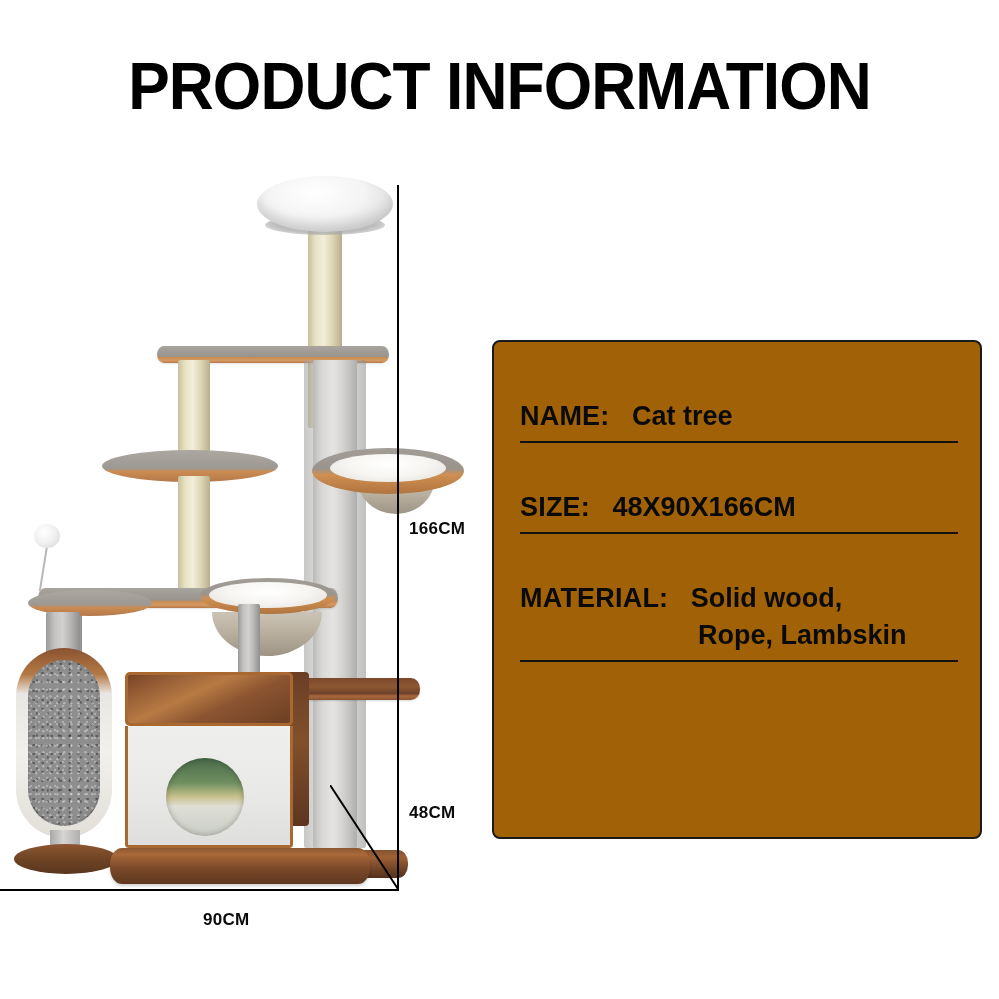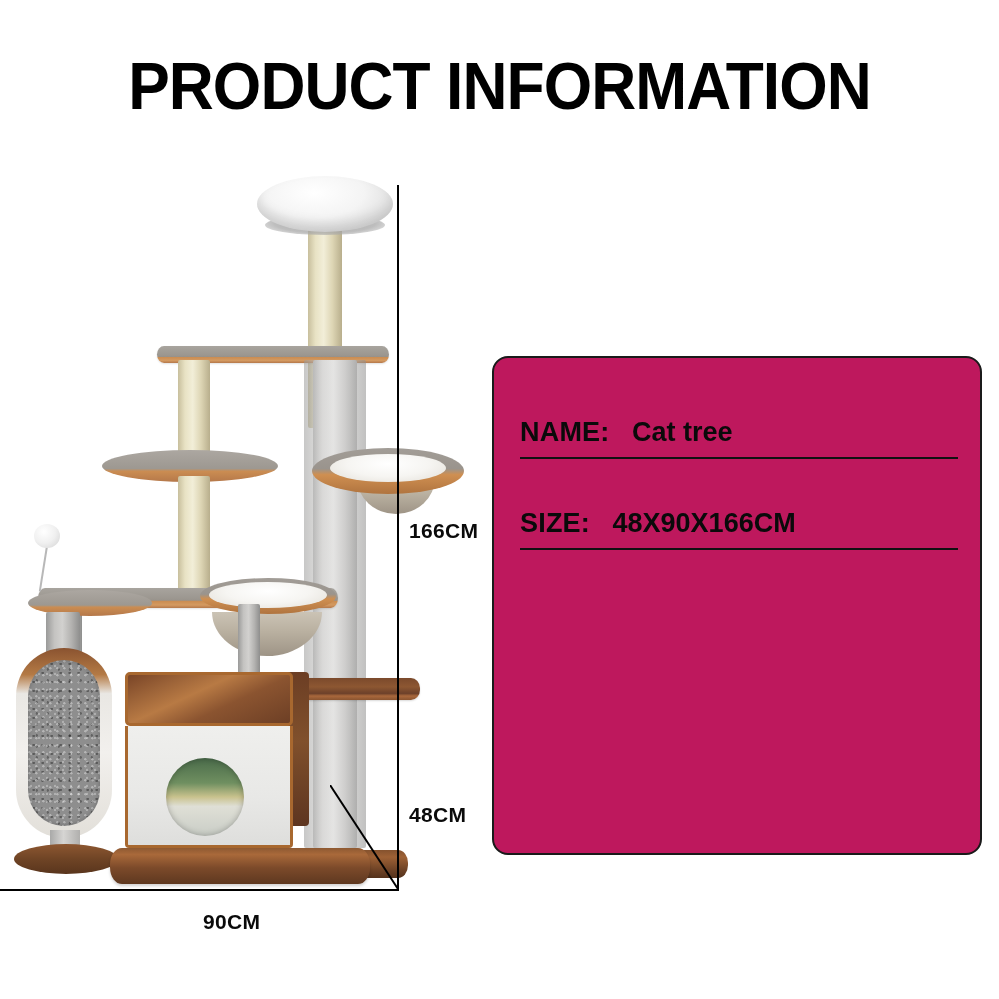--- a/index.html
+++ b/index.html
@@ -33,26 +33,26 @@
     transform: scaleX(0.93);
     transform-origin: 50% 50%;
     white-space: nowrap;
     line-height: 1;
   }
 
   
   #spec-panel {
     position: absolute;
     left: 492px;
-    top: 356px;
+    top: 340px;
     width: 490px;
     height: 499px;
     border: 2px solid #1a1a1a;
-    border-radius: 16px;
-    background: #be185d;
+    border-radius: 8px;
+    background: #a16207;
     box-sizing: border-box;
   }
   #spec-rows {
     position: absolute;
     left: 26px;
     top: 54px;
     width: 438px;
   }
   .spec-row {
     position: relative;
@@ -109,21 +109,21 @@
   }
   #dim-d {
     position: absolute;
     left: 330px;
     top: 785px;
     width: 70px;
     height: 106px;
   }
   .dim-label {
     position: absolute;
-    font-size: 21px;
+    font-size: 17px;
     font-weight: 700;
     color: #0a0a0a;
     letter-spacing: 0.3px;
     white-space: nowrap;
   }
   #label-166 { left: 409px; top: 519px; }
   #label-48  { left: 409px; top: 803px; }
   #label-90  { left: 166px; top: 910px; margin-left: 37px; }
 
   
@@ -365,18 +365,25 @@
         </span>
       </div>
 
       <div class="spec-row" id="row-size">
         <span class="spec-line">
           <span class="spec-key">SIZE:</span>
           &nbsp;&nbsp;<span class="spec-val">48X90X166CM</span>
         </span>
       </div>
 
+      <div class="spec-row" id="row-mat">
+        <span class="spec-line">
+          <span class="spec-key">MATERIAL:</span>
+          &nbsp;&nbsp;<span class="spec-val">Solid wood,</span>
+        </span>
+        <span class="spec-cont">Rope, Lambskin</span>
+      </div>
 
 
     </div>
   </div>
 
 </div>
 
 </body></html>

